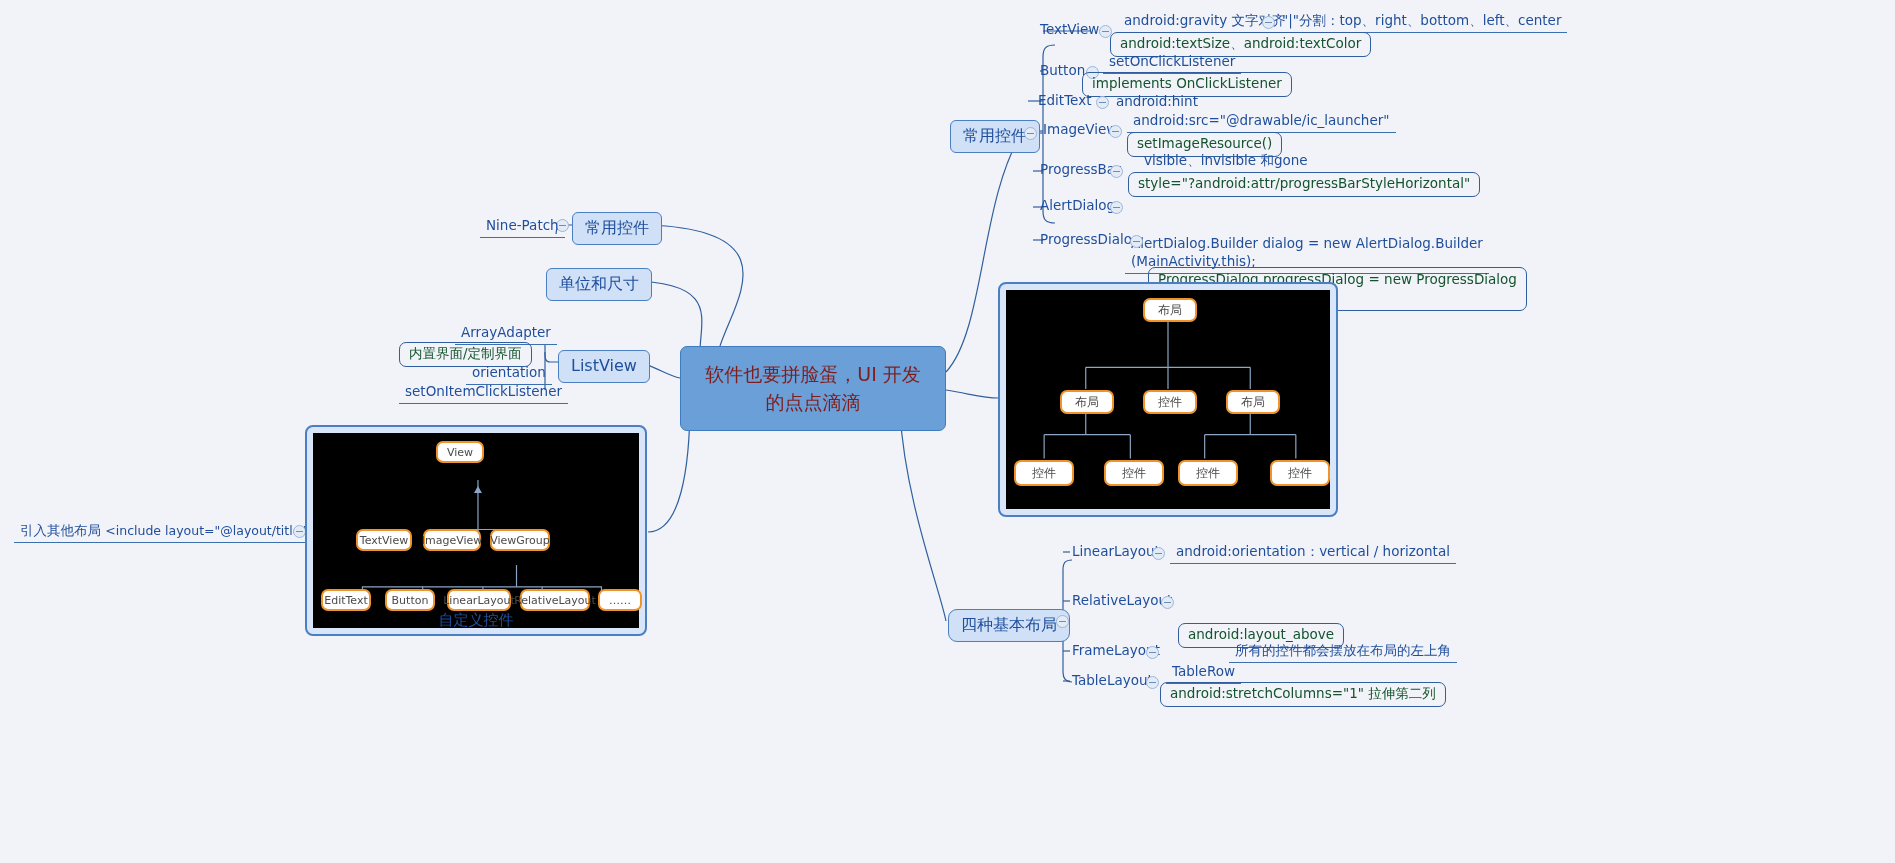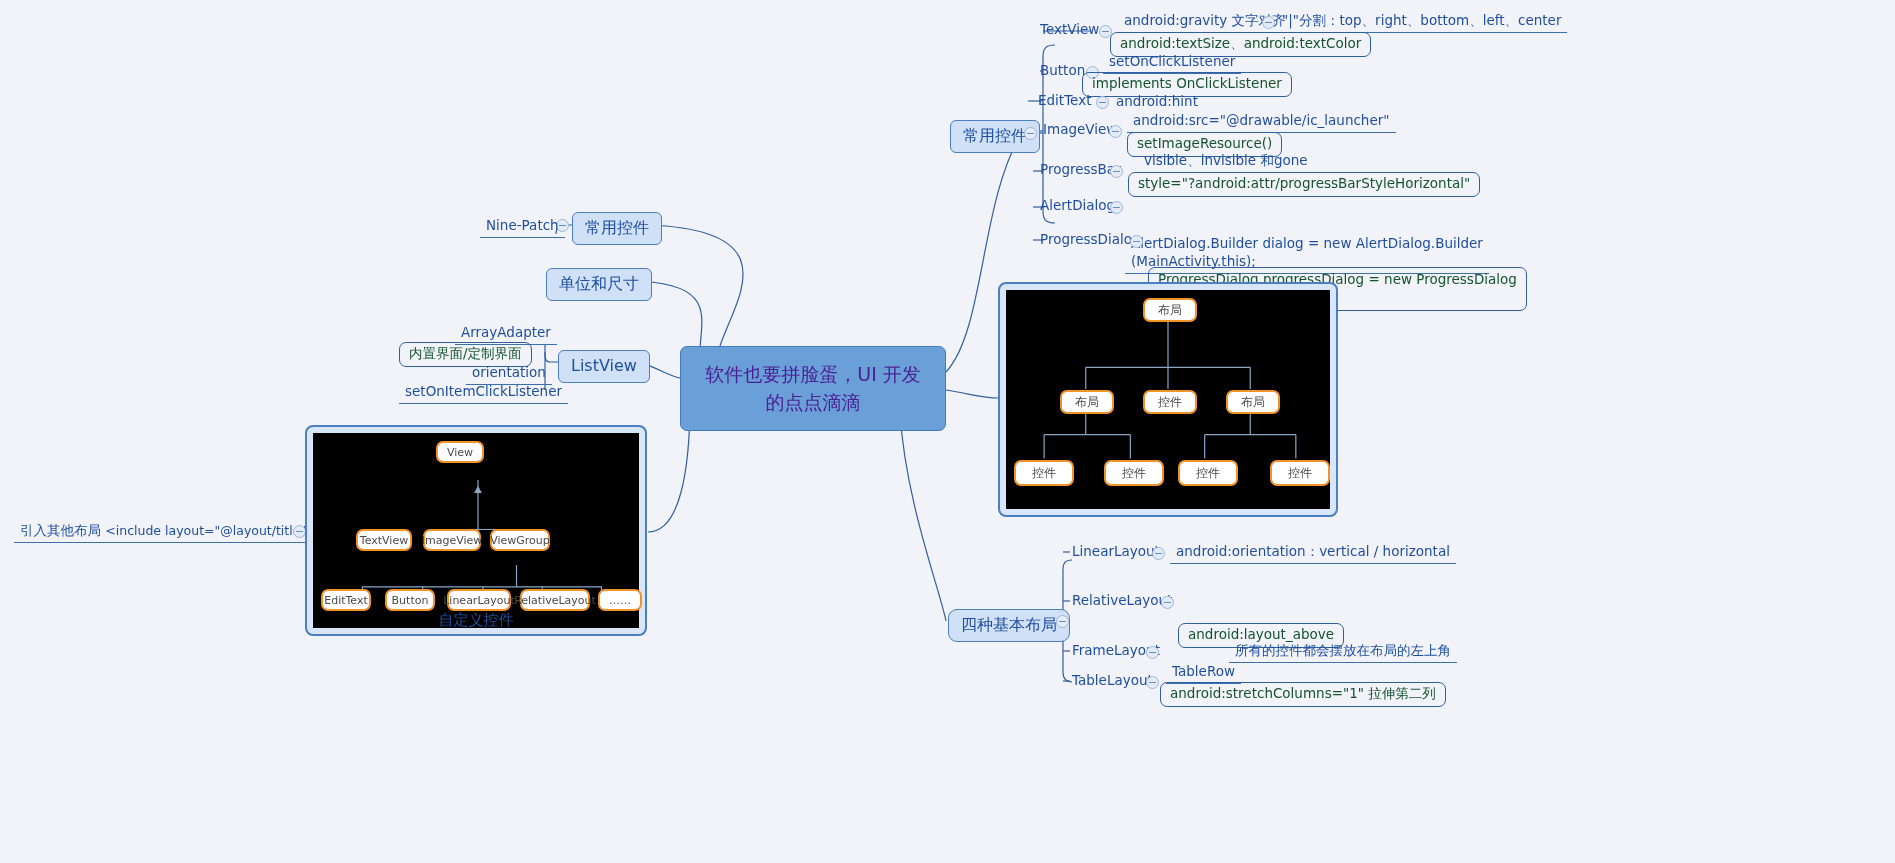--- a/index.html
+++ b/index.html
@@ -28,21 +28,21 @@
     color: #1f4e9c;
     white-space: nowrap;
     line-height: 1.18;
   }
 
   
   .central {
     background: #6a9fd8;
     border: 1px solid #3f7cbf;
     border-radius: 7px;
-    color: #4c1d95;
+    color: #7f1d1d;
     font-size: 19px;
     text-align: center;
     padding: 14px 18px;
     white-space: normal;
     width: 266px;
     left: 680px;
     top: 346px;
     line-height: 1.45;
   }
 

